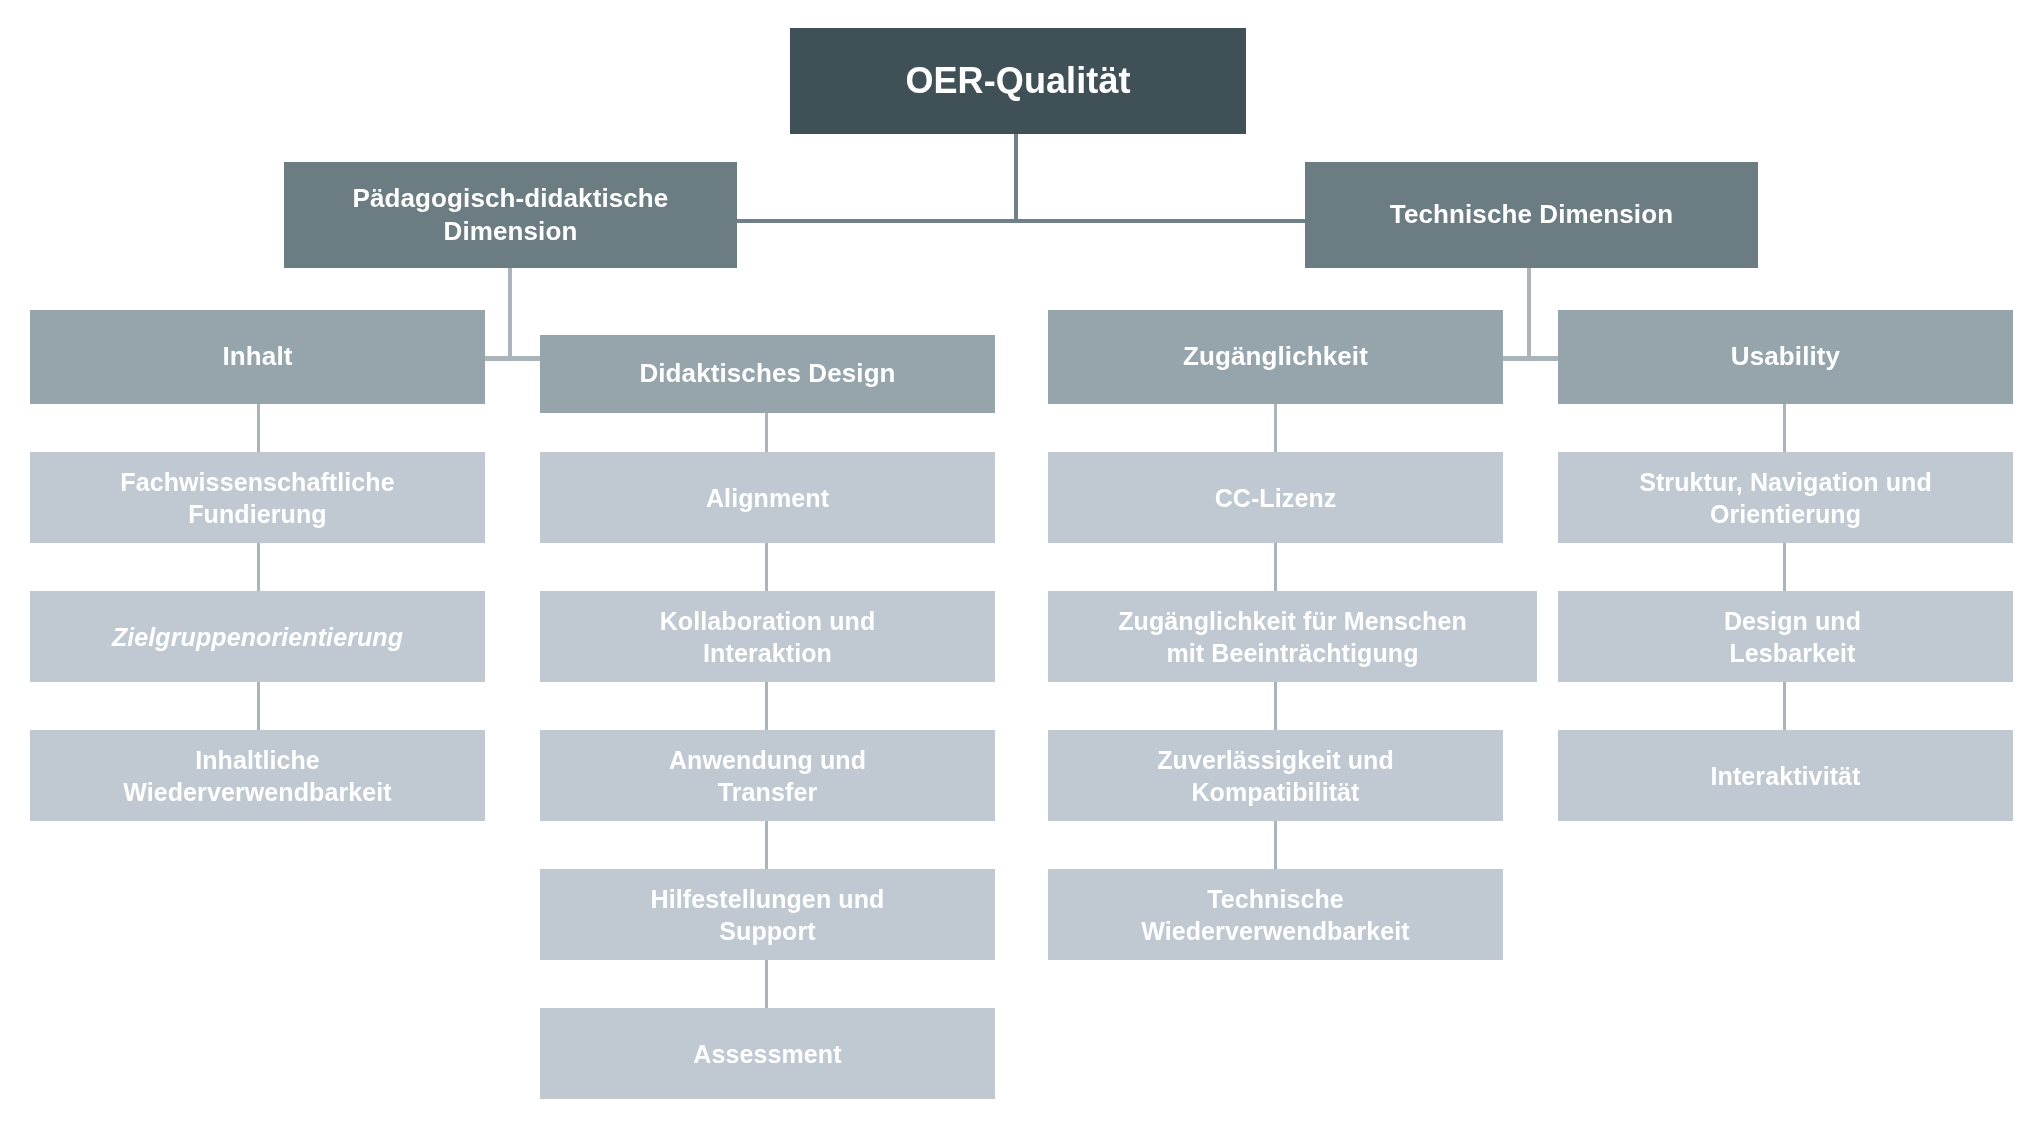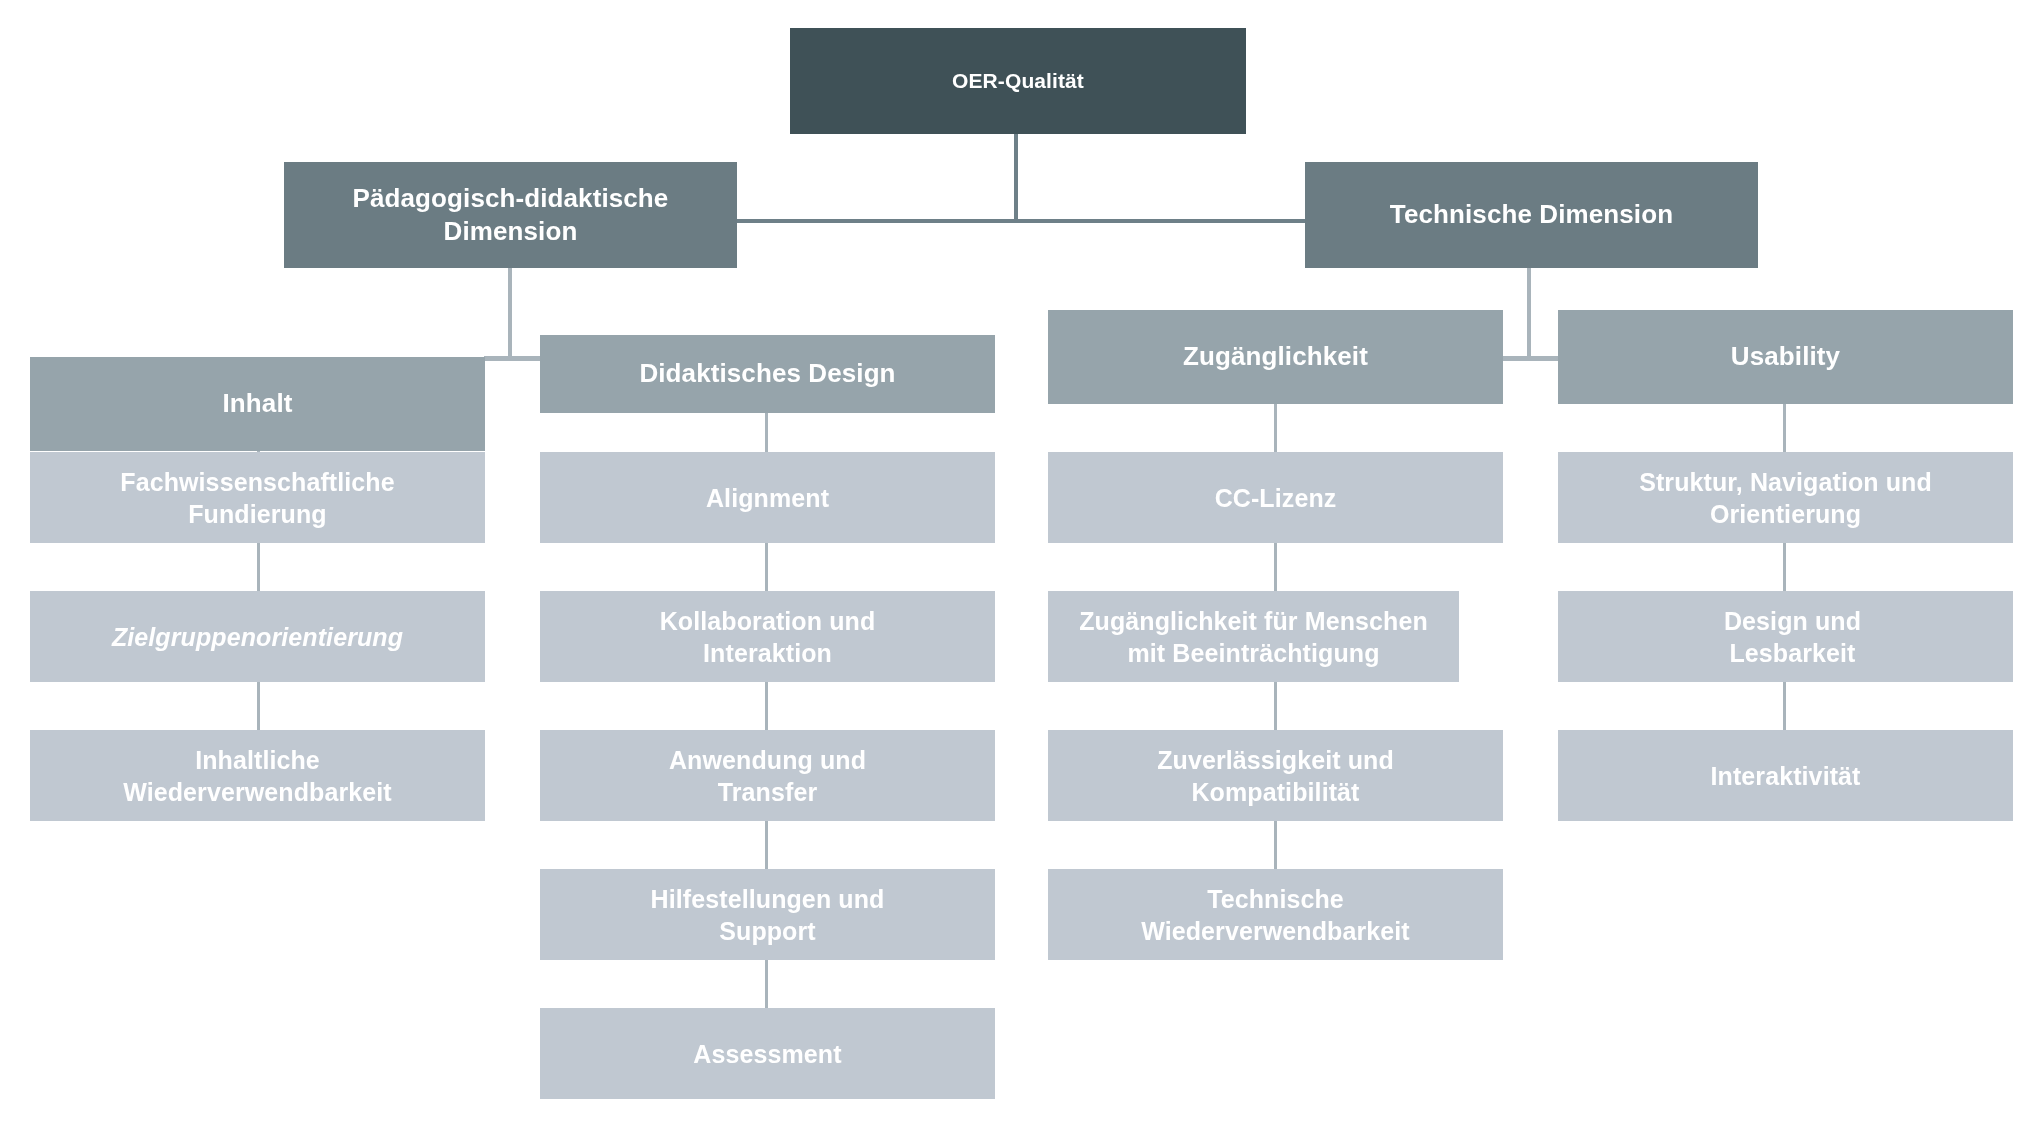--- a/index.html
+++ b/index.html
@@ -27,21 +27,21 @@
     text-align: center;
     color: #ffffff;
     font-weight: bold;
     line-height: 1.28;
     padding: 4px 10px;
     letter-spacing: 0.1px;
     -webkit-font-smoothing: antialiased;
   }
   .lvl-root {
     background: #3f5157;
-    font-size: 21px;
+    font-size: 36px;
   }
   .lvl-dim {
     background: #6b7c83;
     font-size: 26px;
   }
   .lvl-cat {
     background: #96a4ab;
     font-size: 26px;
   }
   .lvl-leaf {
@@ -102,21 +102,21 @@
 
   <div class="box lvl-dim" style="left:284px; top:162px; width:453px; height:106px;">
     <span>Pädagogisch-didaktische
 Dimension</span>
   </div>
 
   <div class="box lvl-dim" style="left:1305px; top:162px; width:453px; height:106px;">
     <span>Technische Dimension</span>
   </div>
 
-  <div class="box lvl-cat" style="left:30px; top:310px; width:455px; height:94px;margin-top:47px;">
+  <div class="box lvl-cat" style="left:30px; top:310px; width:455px; height:94px;">
     <span>Inhalt</span>
   </div>
 
   <div class="box lvl-cat" style="left:540px; top:310px; width:455px; height:78px;margin-top:25px;">
     <span>Didaktisches Design</span>
   </div>
 
   <div class="box lvl-cat" style="left:1558px; top:310px; width:455px; height:94px;">
     <span>Usability</span>
   </div>
@@ -152,21 +152,21 @@
     <span>Hilfestellungen und
 Support</span>
   </div>
   <div class="box lvl-leaf" style="left:540px; top:1008px; width:455px; height:91px;">
     <span>Assessment</span>
   </div>
 
   <div class="box lvl-leaf" style="left:1048px; top:452px; width:455px; height:91px;">
     <span>CC-Lizenz</span>
   </div>
-  <div class="box lvl-leaf" style="left:1048px; top:591px; width:411px; height:91px;">
+  <div class="box lvl-leaf" style="left:1048px; top:591px; width:489px; height:91px;">
     <span>Zugänglichkeit für Menschen
 mit Beeinträchtigung</span>
   </div>
   <div class="box lvl-leaf" style="left:1048px; top:730px; width:455px; height:91px;">
     <span>Zuverlässigkeit und
 Kompatibilität</span>
   </div>
   <div class="box lvl-leaf" style="left:1048px; top:869px; width:455px; height:91px;">
     <span>Technische
 Wiederverwendbarkeit</span>

